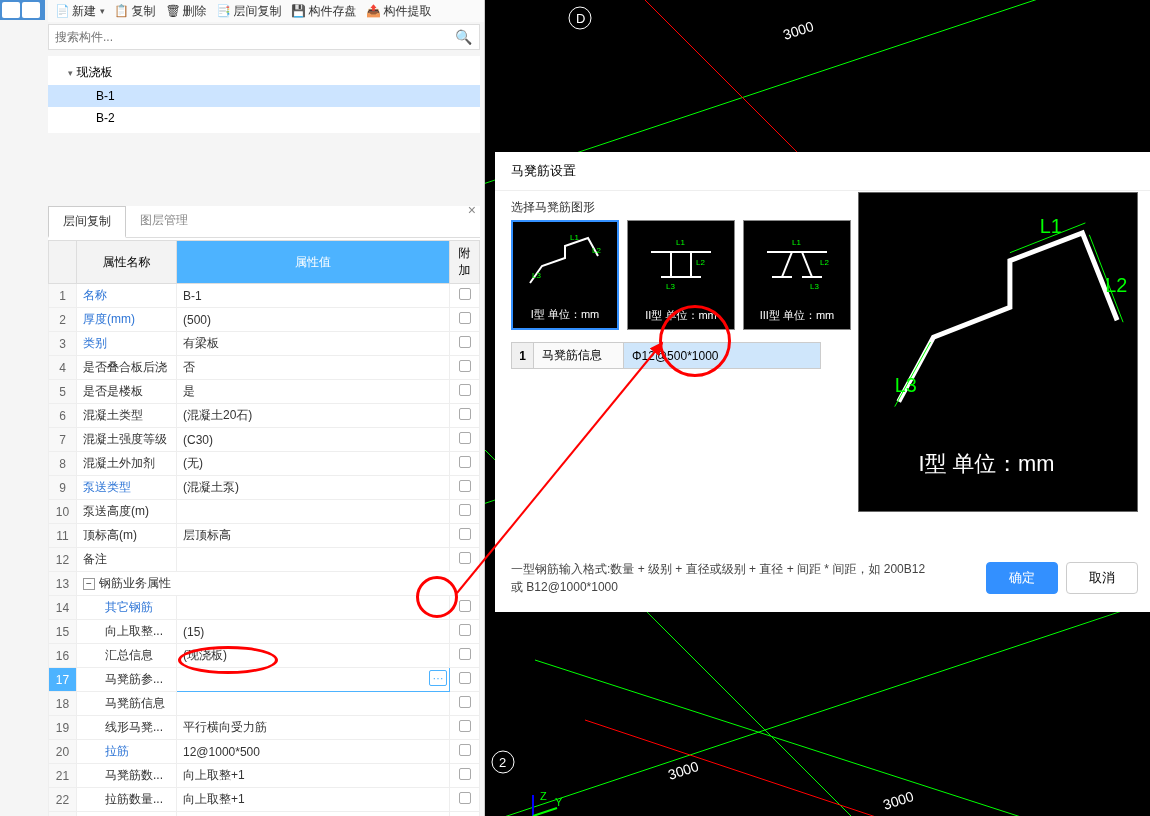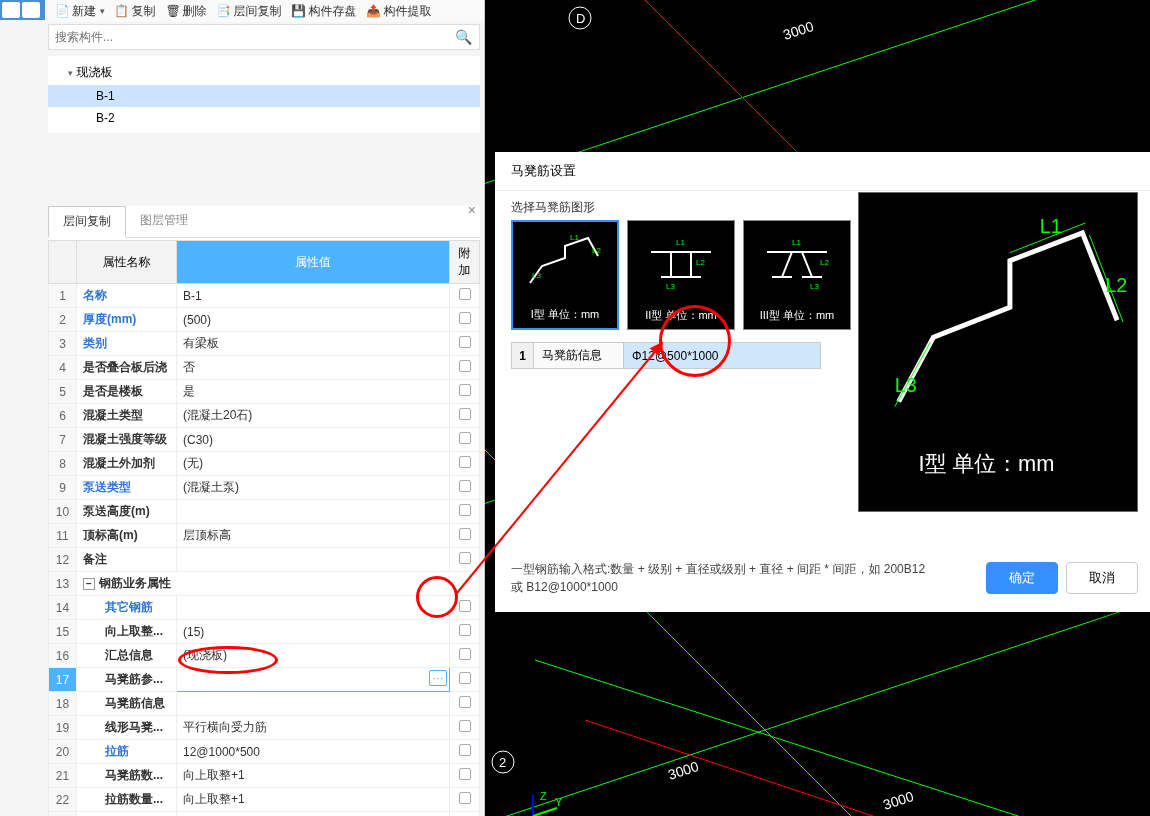--- a/index.html
+++ b/index.html
@@ -30,21 +30,21 @@
 .prop-tabs { display: flex; border-bottom: 1px solid #ddd; }
 .prop-tab { padding: 6px 14px; cursor: pointer; color: #888; }
 .prop-tab.active { background: #fff; border: 1px solid #ccc; border-bottom: 2px solid #fff; margin-bottom: -1px; color: #333; font-weight: 500; }
 
 .prop-table { width: 100%; border-collapse: collapse; margin-top: 2px; }
 .prop-table th { background: #f3f3f3; border: 1px solid #ddd; padding: 4px; font-weight: normal; font-size: 12px; }
 .prop-table th.th-value { background: #4db3ff; color: #fff; }
 .prop-table td { border: 1px solid #eee; padding: 3px 6px; font-size: 12px; height: 21px; }
 .prop-table .rownum { width: 28px; text-align: center; background: #f8f8f8; color: #666; }
 .prop-table .rownum.sel { background: #4db3ff; color: #fff; }
-.prop-table .key { width: 100px; color: #333; font-weight: bold; }
+.prop-table .key { width: 100px; color: #333; }
 .prop-table .key.blue { color: #2e75d6; }
 .prop-table .key.indent { padding-left: 28px; }
 .prop-table .val { color: #333; position: relative; }
 .prop-table .val.sel { background: #fff; border: 1px solid #4db3ff; }
 .prop-table .addcol { width: 30px; text-align: center; }
 .prop-table .chk { display: inline-block; width: 12px; height: 12px; border: 1px solid #aaa; border-radius: 2px; }
 .expand-btn { display: inline-block; width: 12px; height: 12px; border: 1px solid #999; text-align: center; line-height: 10px; font-size: 10px; margin-right: 4px; }
 .more-btn { position: absolute; right: 2px; top: 2px; width: 18px; height: 16px; border: 1px solid #4db3ff; background: #fff; border-radius: 2px; display: flex; align-items: center; justify-content: center; cursor: pointer; }
 .more-btn::after { content: "⋯"; color: #4db3ff; font-size: 11px; }
 

